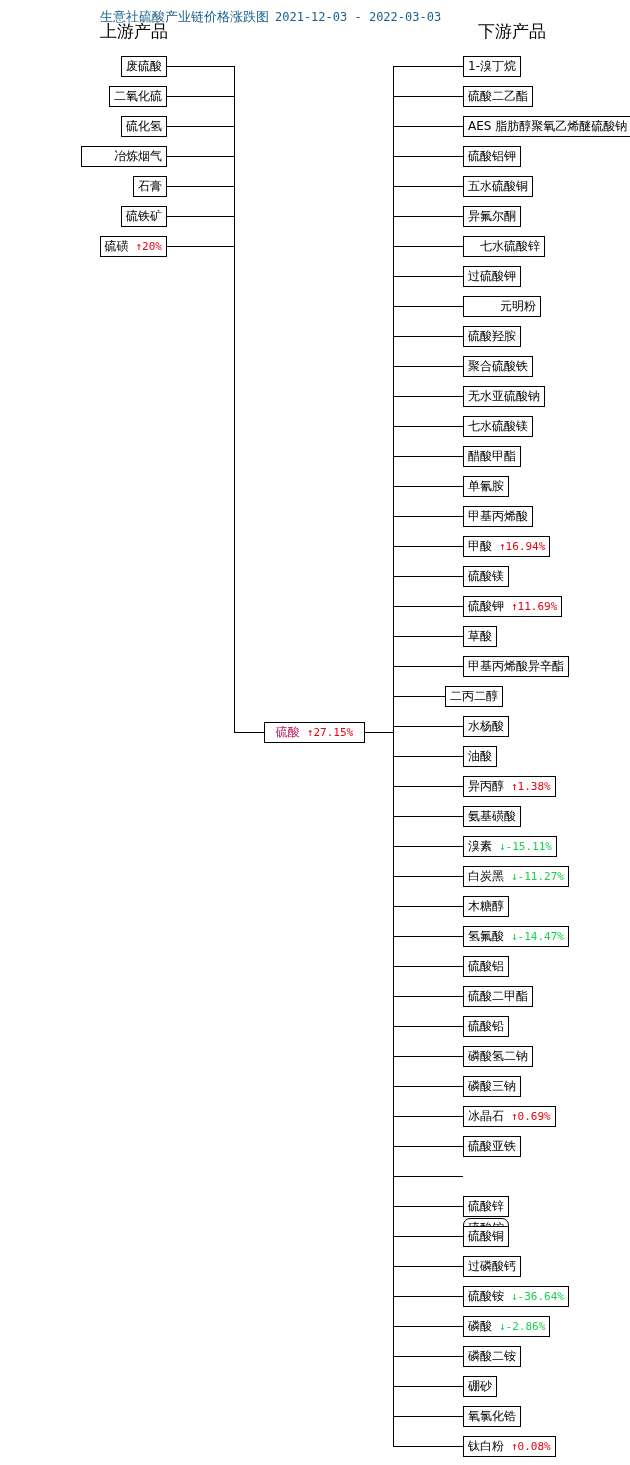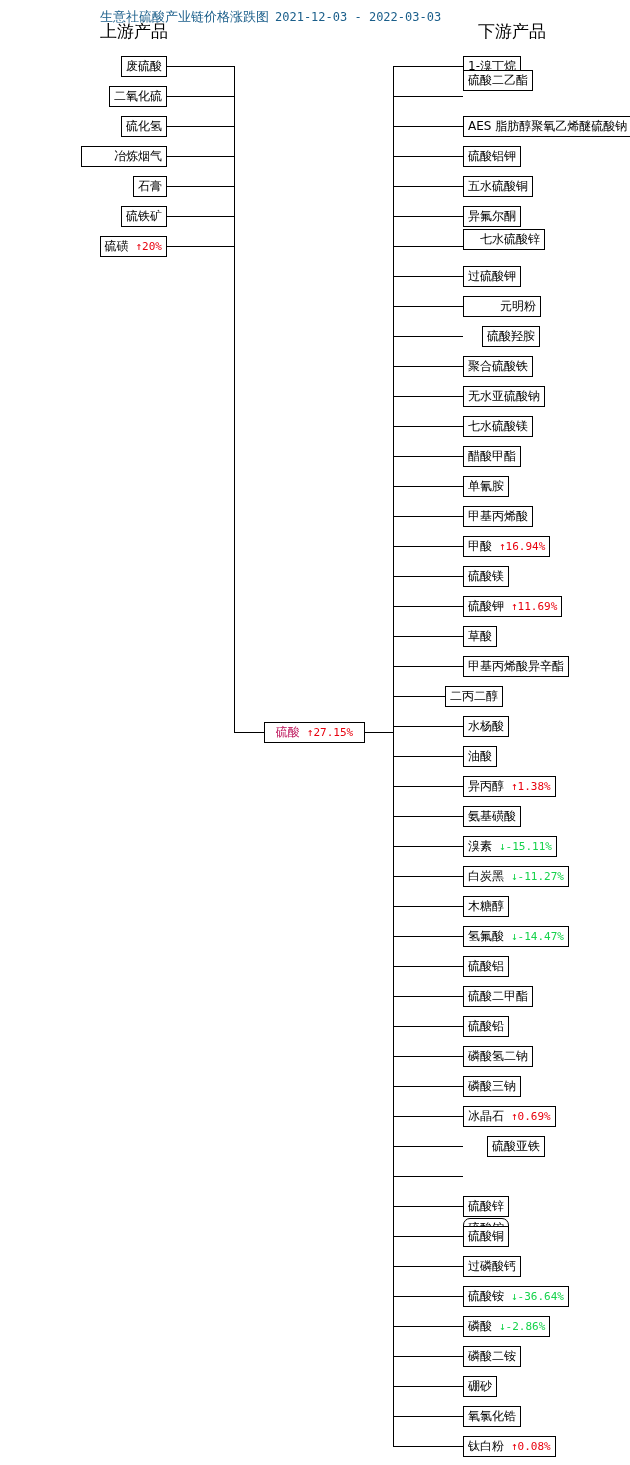--- a/index.html
+++ b/index.html
@@ -107,29 +107,29 @@
   <div id="nodes">
       <div class="node up-node" style="top: 56px; right: 463px;"><span class="nm">废硫酸</span></div>
       <div class="node up-node" style="top: 86px; right: 463px;"><span class="nm">二氧化硫</span></div>
       <div class="node up-node" style="top: 116px; right: 463px;"><span class="nm">硫化氢</span></div>
       <div class="node up-node" style="top: 146px; right: 463px; padding-left: 32px;"><span class="nm">冶炼烟气</span></div>
       <div class="node up-node" style="top: 176px; right: 463px;"><span class="nm">石膏</span></div>
       <div class="node up-node" style="top: 206px; right: 463px;"><span class="nm">硫铁矿</span></div>
       <div class="node up-node" style="top: 236px; right: 463px;"><span class="nm">硫磺</span><span class="pct up">↑20%</span></div>
       <div class="node center-node" style="top: 722px; left: 264px; width: 101px;"><span class="nm">硫酸</span><span class="pct up">↑27.15%</span></div>
       <div class="node down-node" style="top: 56px; left: 463px;"><span class="nm">1-溴丁烷</span></div>
-      <div class="node down-node" style="top: 70px; left: 463px;"><span class="nm">硫酸二乙酯</span></div>
+      <div class="node down-node" style="top: 86px; left: 463px;"><span class="nm">硫酸二乙酯</span></div>
       <div class="node down-node" style="top: 116px; left: 463px;"><span class="nm">AES 脂肪醇聚氧乙烯醚硫酸钠</span></div>
       <div class="node down-node" style="top: 146px; left: 463px;"><span class="nm">硫酸铝钾</span></div>
       <div class="node down-node" style="top: 176px; left: 463px;"><span class="nm">五水硫酸铜</span></div>
       <div class="node down-node" style="top: 206px; left: 463px;"><span class="nm">异氟尔酮</span></div>
-      <div class="node down-node" style="top: 229px; left: 463px; padding-left: 16px;"><span class="nm">七水硫酸锌</span></div>
+      <div class="node down-node" style="top: 236px; left: 463px; padding-left: 16px;"><span class="nm">七水硫酸锌</span></div>
       <div class="node down-node" style="top: 266px; left: 463px;"><span class="nm">过硫酸钾</span></div>
       <div class="node down-node" style="top: 296px; left: 463px; padding-left: 36px;"><span class="nm">元明粉</span></div>
-      <div class="node down-node" style="top: 326px; left: 463px; margin-left: 19px;"><span class="nm">硫酸羟胺</span></div>
+      <div class="node down-node" style="top: 326px; left: 463px;"><span class="nm">硫酸羟胺</span></div>
       <div class="node down-node" style="top: 356px; left: 463px;"><span class="nm">聚合硫酸铁</span></div>
       <div class="node down-node" style="top: 386px; left: 463px;"><span class="nm">无水亚硫酸钠</span></div>
       <div class="node down-node" style="top: 416px; left: 463px;"><span class="nm">七水硫酸镁</span></div>
       <div class="node down-node" style="top: 446px; left: 463px;"><span class="nm">醋酸甲酯</span></div>
       <div class="node down-node" style="top: 476px; left: 463px;"><span class="nm">单氰胺</span></div>
       <div class="node down-node" style="top: 506px; left: 463px;"><span class="nm">甲基丙烯酸</span></div>
       <div class="node down-node" style="top: 536px; left: 463px;"><span class="nm">甲酸</span><span class="pct up">↑16.94%</span></div>
       <div class="node down-node" style="top: 566px; left: 463px;"><span class="nm">硫酸镁</span></div>
       <div class="node down-node" style="top: 596px; left: 463px;"><span class="nm">硫酸钾</span><span class="pct up">↑11.69%</span></div>
       <div class="node down-node" style="top: 626px; left: 463px;"><span class="nm">草酸</span></div>
@@ -142,21 +142,21 @@
       <div class="node down-node" style="top: 836px; left: 463px;"><span class="nm">溴素</span><span class="pct down">↓-15.11%</span></div>
       <div class="node down-node" style="top: 866px; left: 463px;"><span class="nm">白炭黑</span><span class="pct down">↓-11.27%</span></div>
       <div class="node down-node" style="top: 896px; left: 463px;"><span class="nm">木糖醇</span></div>
       <div class="node down-node" style="top: 926px; left: 463px;"><span class="nm">氢氟酸</span><span class="pct down">↓-14.47%</span></div>
       <div class="node down-node" style="top: 956px; left: 463px;"><span class="nm">硫酸铝</span></div>
       <div class="node down-node" style="top: 986px; left: 463px;"><span class="nm">硫酸二甲酯</span></div>
       <div class="node down-node" style="top: 1016px; left: 463px;"><span class="nm">硫酸铅</span></div>
       <div class="node down-node" style="top: 1046px; left: 463px;"><span class="nm">磷酸氢二钠</span></div>
       <div class="node down-node" style="top: 1076px; left: 463px;"><span class="nm">磷酸三钠</span></div>
       <div class="node down-node" style="top: 1106px; left: 463px;"><span class="nm">冰晶石</span><span class="pct up">↑0.69%</span></div>
-      <div class="node down-node" style="top: 1136px; left: 463px; margin-left: 24px;"><span class="nm">硫酸亚铁</span></div>
+      <div class="node down-node" style="top: 1136px; left: 463px;"><span class="nm">硫酸亚铁</span></div>
       <div class="node down-node" style="top: 1218px; left: 463px; border-radius: 7px;"><span class="nm">硫酸铊</span></div>
       <div class="node down-node" style="top: 1196px; left: 463px;"><span class="nm">硫酸锌</span></div>
       <div class="node down-node" style="top: 1226px; left: 463px;"><span class="nm">硫酸铜</span></div>
       <div class="node down-node" style="top: 1256px; left: 463px; text-align: center;"><span class="nm">过磷酸钙</span></div>
       <div class="node down-node" style="top: 1286px; left: 463px;"><span class="nm">硫酸铵</span><span class="pct down">↓-36.64%</span></div>
       <div class="node down-node" style="top: 1316px; left: 463px;"><span class="nm">磷酸</span><span class="pct down">↓-2.86%</span></div>
       <div class="node down-node" style="top: 1346px; left: 463px;"><span class="nm">磷酸二铵</span></div>
       <div class="node down-node" style="top: 1376px; left: 463px;"><span class="nm">硼砂</span></div>
       <div class="node down-node" style="top: 1406px; left: 463px;"><span class="nm">氧氯化锆</span></div>
       <div class="node down-node" style="top: 1436px; left: 463px;"><span class="nm">钛白粉</span><span class="pct up">↑0.08%</span></div>

